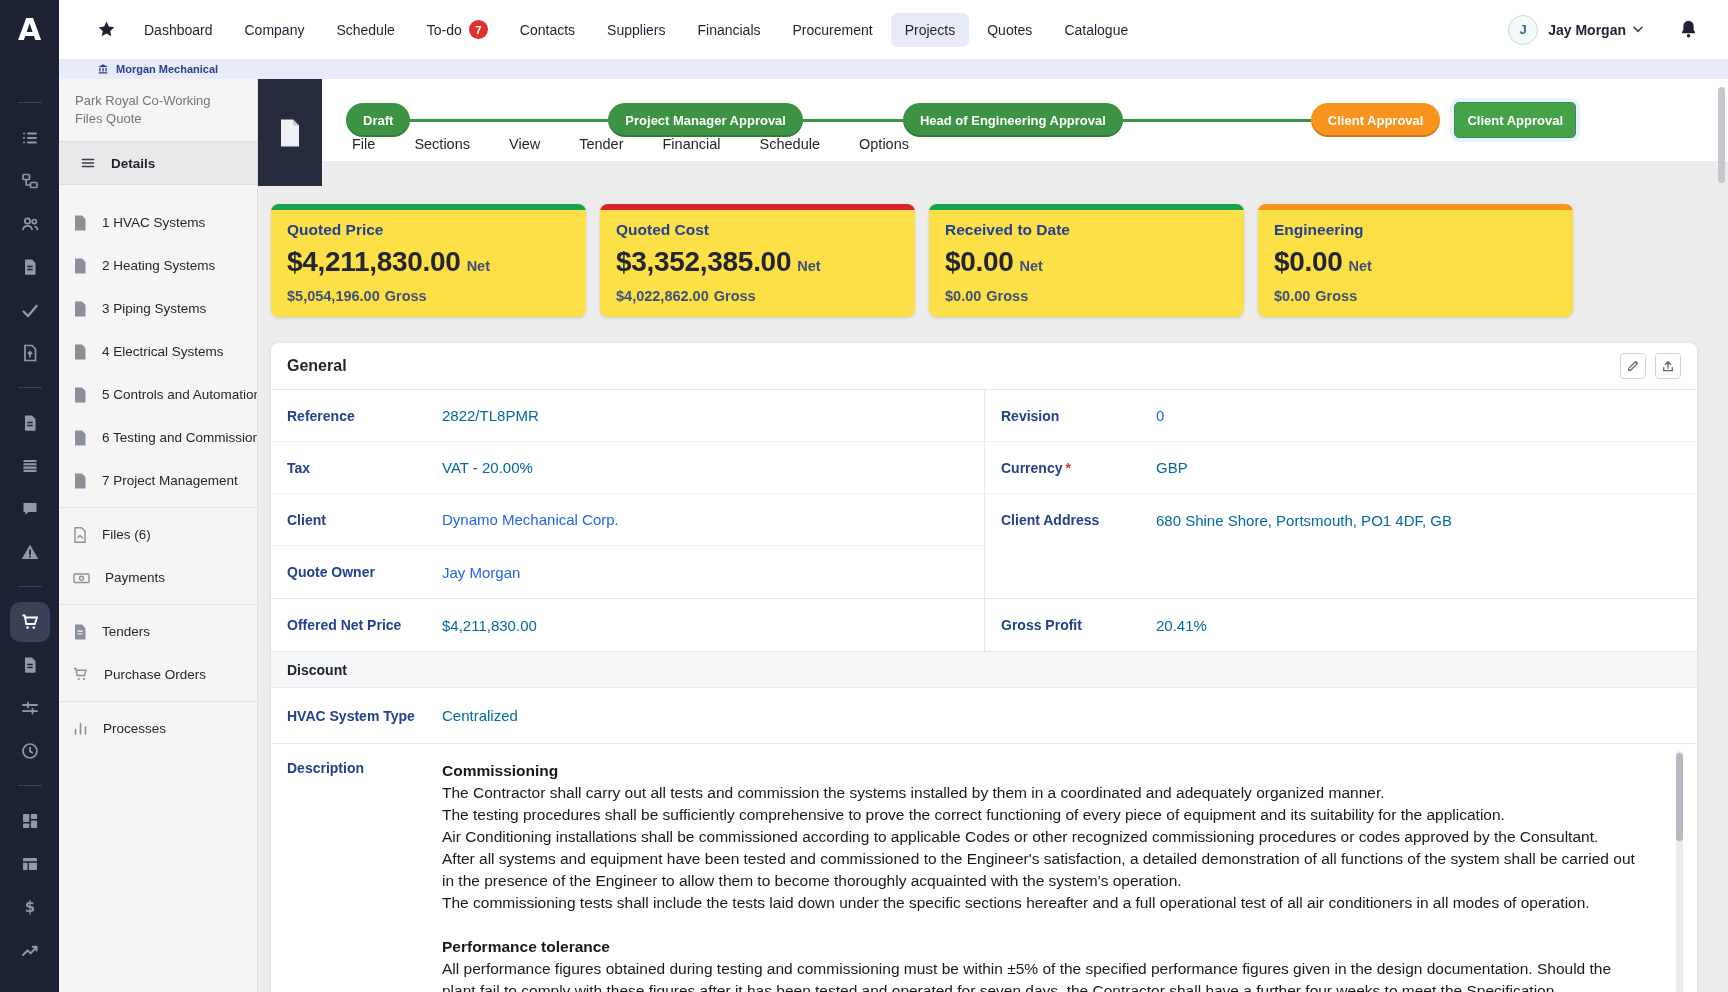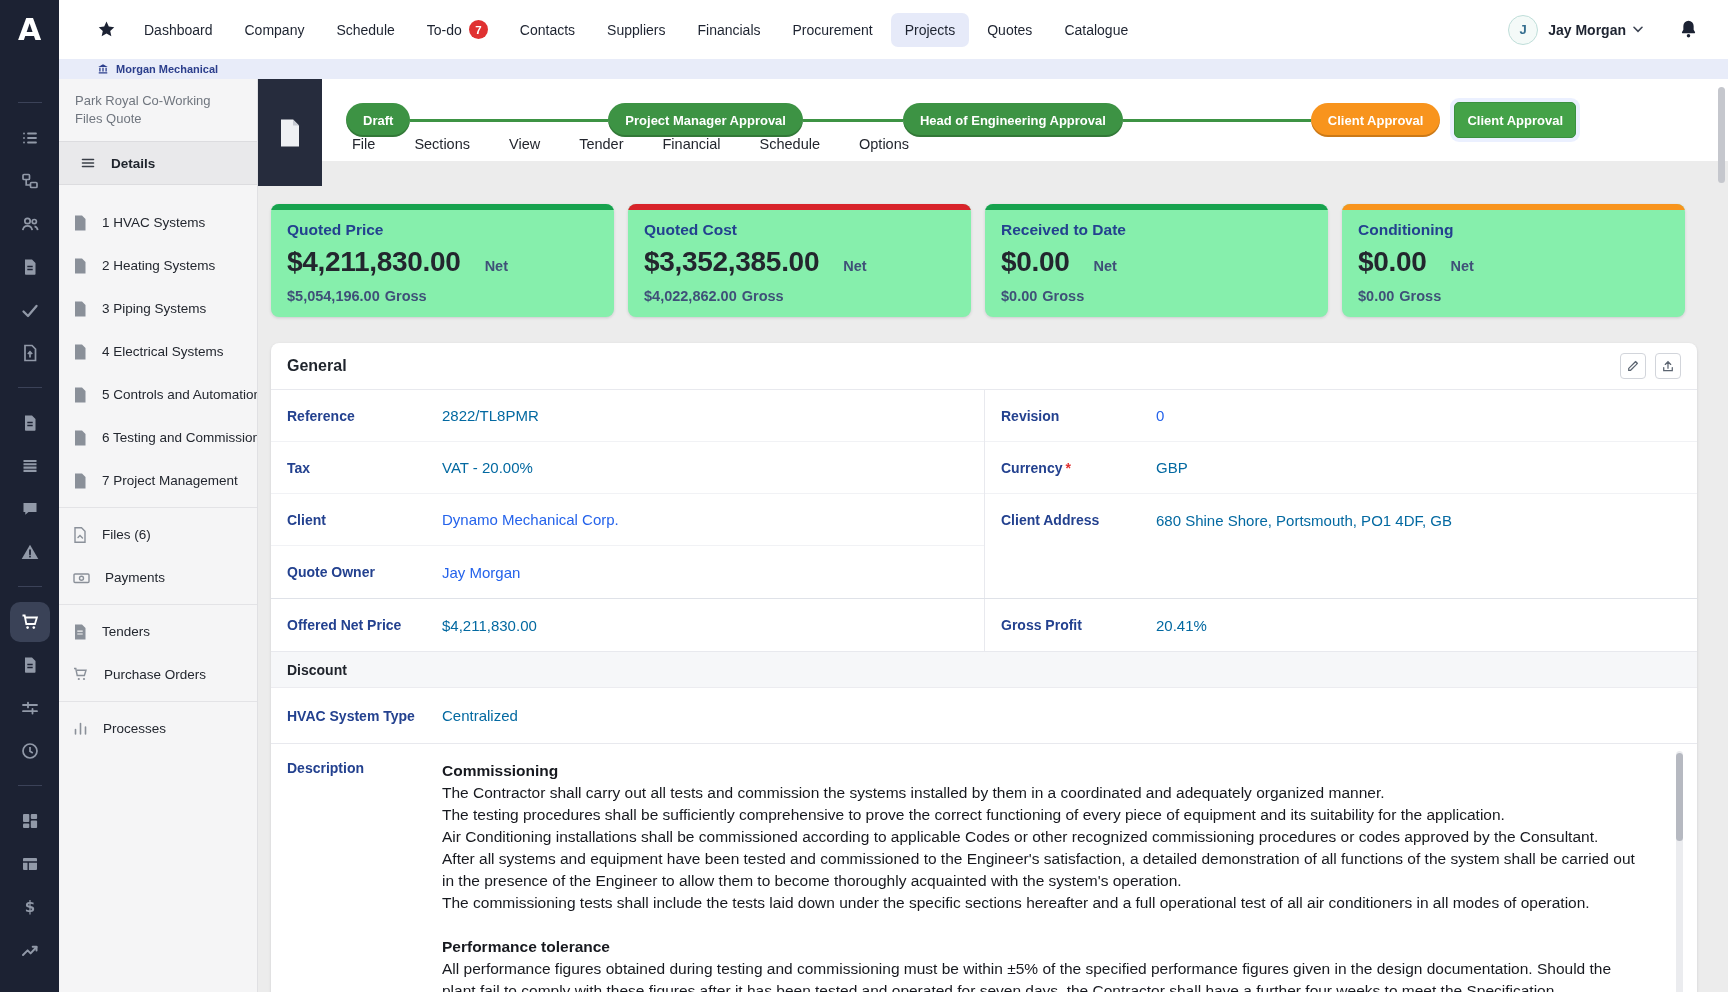--- a/index.html
+++ b/index.html
@@ -64,26 +64,26 @@
   .connector { height:3px; background:#3d9344; }
   .c1{width:198px}.c2{width:100px}.c3{width:84px}.c4{width:104px}
   .action-btn { height:36px; margin-left:14px; background:#44a248; border:1px solid #3a9140; border-radius:5px;
     color:#fff; font-size:13px; font-weight:700; padding:0 12px; cursor:pointer;
     box-shadow:0 0 0 4px rgba(130,160,255,.16); font-family:inherit; }
   .menubar { position:absolute; left:94px; bottom:9px; display:flex; gap:39px; font-size:14.5px; color:#23262e; }
   .menubar span { cursor:pointer; }
 
   .content { position:absolute; top:107px; left:0; right:0; bottom:0; background:#ececec; overflow:hidden; }
   .kpis { display:flex; gap:14px; margin:18px 0 0 13px; }
-  .kpi { width:343px; background:#86efac; border-radius:8px; box-shadow:0 1px 3px rgba(20,20,40,.15); overflow:hidden; }
+  .kpi { width:315px; background:#fde047; border-radius:8px; box-shadow:0 1px 3px rgba(20,20,40,.15); overflow:hidden; }
   .kpi-bar { height:6px; }
   .kpi-body { padding:11px 16px 13px; }
   .kpi-title { font-size:15.5px; font-weight:700; color:#23418f; }
   .kpi-value { margin-top:7px; font-size:28px; font-weight:800; color:#23262e; letter-spacing:-.3px; }
-  .kpi-suffix { font-size:14.5px; font-weight:600; color:#3f5078; margin-left:24px; letter-spacing:0; }
+  .kpi-suffix { font-size:14.5px; font-weight:600; color:#3f5078; margin-left:6px; letter-spacing:0; }
   .kpi-gross { margin-top:10px; font-size:14.5px; font-weight:600; color:#3f5078; }
   .kpi-gsuffix { margin-left:5px; }
 
   .general { position:relative; margin:26px 31px 0 13px; background:#fff; border-radius:8px 8px 0 0;
     box-shadow:0 1px 3px rgba(20,20,40,.12); height:660px; }
   .g-header { height:47px; display:flex; align-items:center; padding:0 16px; border-bottom:1px solid #e8e9ee; }
   .g-title { font-size:16px; font-weight:700; color:#1f242c; flex:1; }
   .icon-btn { width:26px; height:26px; border:1px solid #d2d5db; border-radius:4px; background:#fff;
     display:flex; align-items:center; justify-content:center; margin-left:9px; cursor:pointer; color:#5b6470; }
   .g-grid { display:flex; border-bottom:1px solid #dfe2e8; }
@@ -466,21 +466,21 @@
         <div class="kpi-bar" style="background: rgb(23, 162, 78);"></div>
         <div class="kpi-body">
           <div class="kpi-title">Received to Date</div>
           <div class="kpi-value"><span>$0.00</span><span class="kpi-suffix">Net</span></div>
           <div class="kpi-gross"><span>$0.00</span><span class="kpi-gsuffix">Gross</span></div>
         </div>
       </div>
       <div class="kpi">
         <div class="kpi-bar" style="background: rgb(248, 148, 29);"></div>
         <div class="kpi-body">
-          <div class="kpi-title">Conditioning</div>
+          <div class="kpi-title">Engineering</div>
           <div class="kpi-value"><span>$0.00</span><span class="kpi-suffix">Net</span></div>
           <div class="kpi-gross"><span>$0.00</span><span class="kpi-gsuffix">Gross</span></div>
         </div>
       </div>
     </div>
 
     <div class="general">
       <div class="g-header">
         <span class="g-title">General</span>
         <span class="icon-btn">

